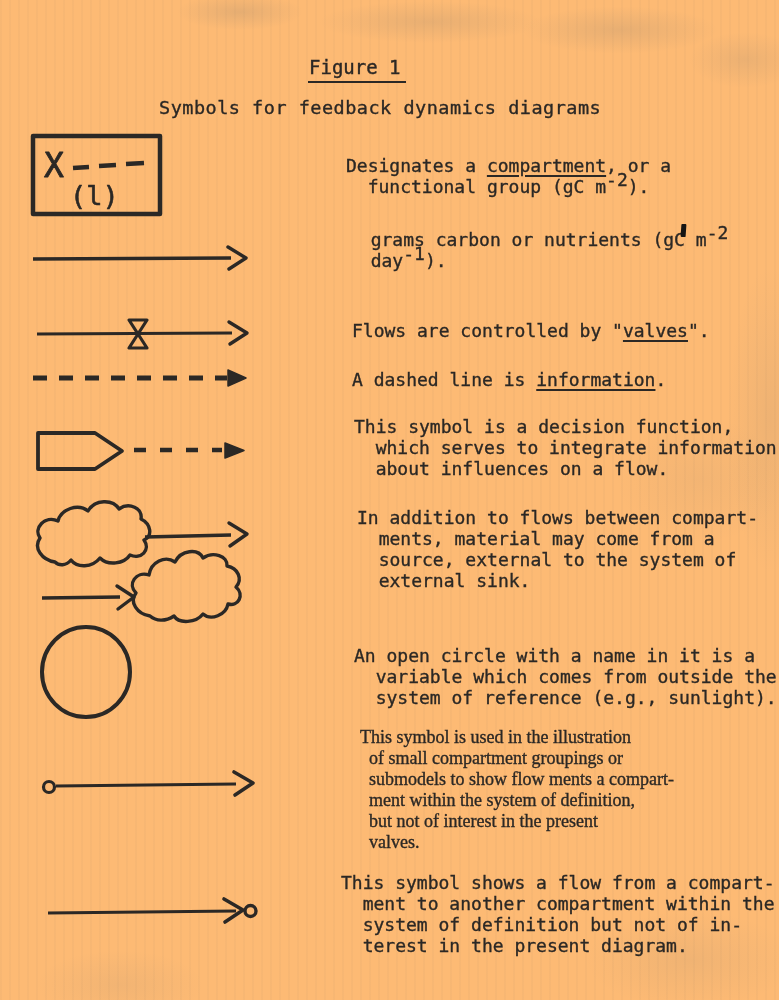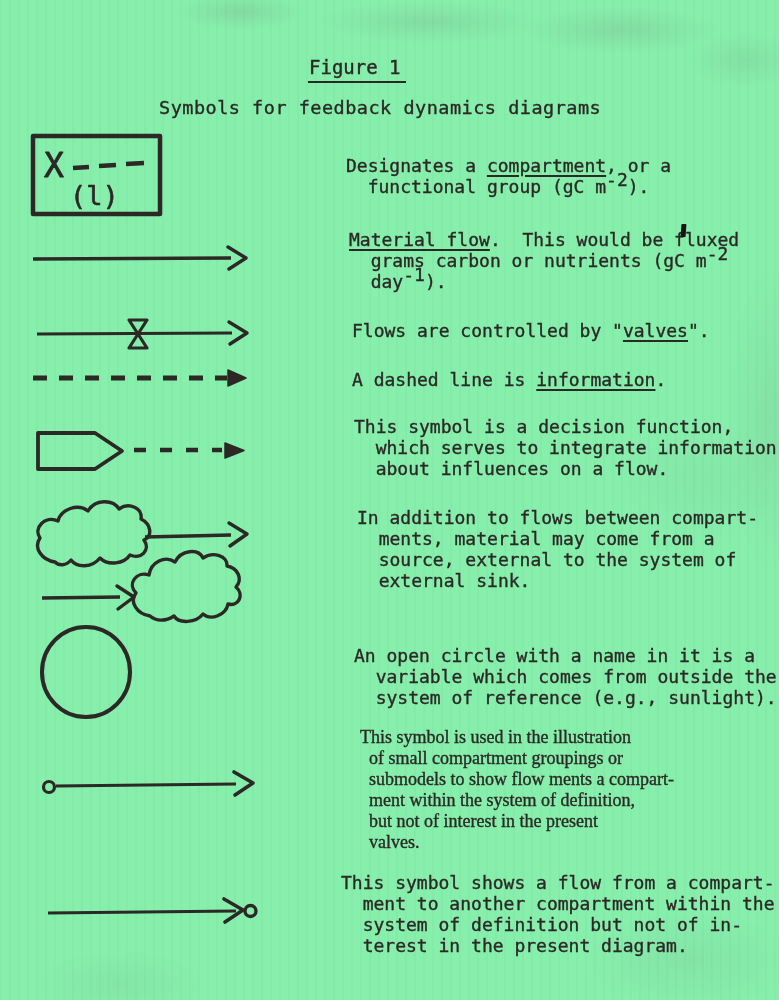--- a/index.html
+++ b/index.html
@@ -1,19 +1,19 @@
 <!DOCTYPE html>
 <html><head>
 <meta charset="utf-8">
 <style>
   html,body{margin:0;padding:0;}
   body{width:779px;height:1000px;overflow:hidden;background:#dcdcda;}
   .page{
     position:relative;width:779px;height:1000px;
-    background-color:#86efac;
+    background-color:#fdba74;
     font-family:"DejaVu Sans Mono", monospace;
     color:#2b2825;
   }
   
   .page::before{
     content:"";position:absolute;inset:0;pointer-events:none;z-index:0;
     background-image:
       repeating-linear-gradient(90deg, rgba(90,88,85,0.035) 0 2px, rgba(0,0,0,0) 2px 9px),
       radial-gradient(ellipse 90px 26px at 240px 12px, rgba(110,108,105,0.16), rgba(0,0,0,0) 70%),
       radial-gradient(ellipse 160px 30px at 430px 22px, rgba(110,108,105,0.14), rgba(0,0,0,0) 70%),
@@ -118,21 +118,20 @@
       <path d="M224,899 L243,910 L225,922" stroke-width="3.6" stroke-linecap="round"></path>
       <circle cx="250.5" cy="911" r="5.5" stroke-width="3.4"></circle>
     </g>
   </svg>
 
   <div class="txt" style="left:322px;top:155px;">
       <div class="tl"><span>Designates a </span><span class="u">compartment</span><span>, or a</span></div>
       <div class="tl"><span>  functional group (gC m</span><span class="sup">-2</span><span>).</span></div>
     </div>
   <div class="txt" style="left:325px;top:229px;">
-      <div class="tl"><span class="u">Material flow</span><span>.  This would be fluxed</span></div>
       <div class="tl"><span>  grams carbon or nutrients (gC m</span><span class="sup">-2</span></div>
       <div class="tl"><span>  day</span><span class="sup">-1</span><span>).</span></div>
     </div>
   <div class="txt" style="left:328px;top:320px;">
       <div class="tl"><span>Flows are controlled by "</span><span class="u">valves</span><span>".</span></div>
     </div>
   <div class="txt" style="left:328px;top:369px;text-align:center;">
       <div class="tl"><span>A dashed line is </span><span class="u">information</span><span>.</span></div>
     </div>
   <div class="txt" style="left:330px;top:416px;">

